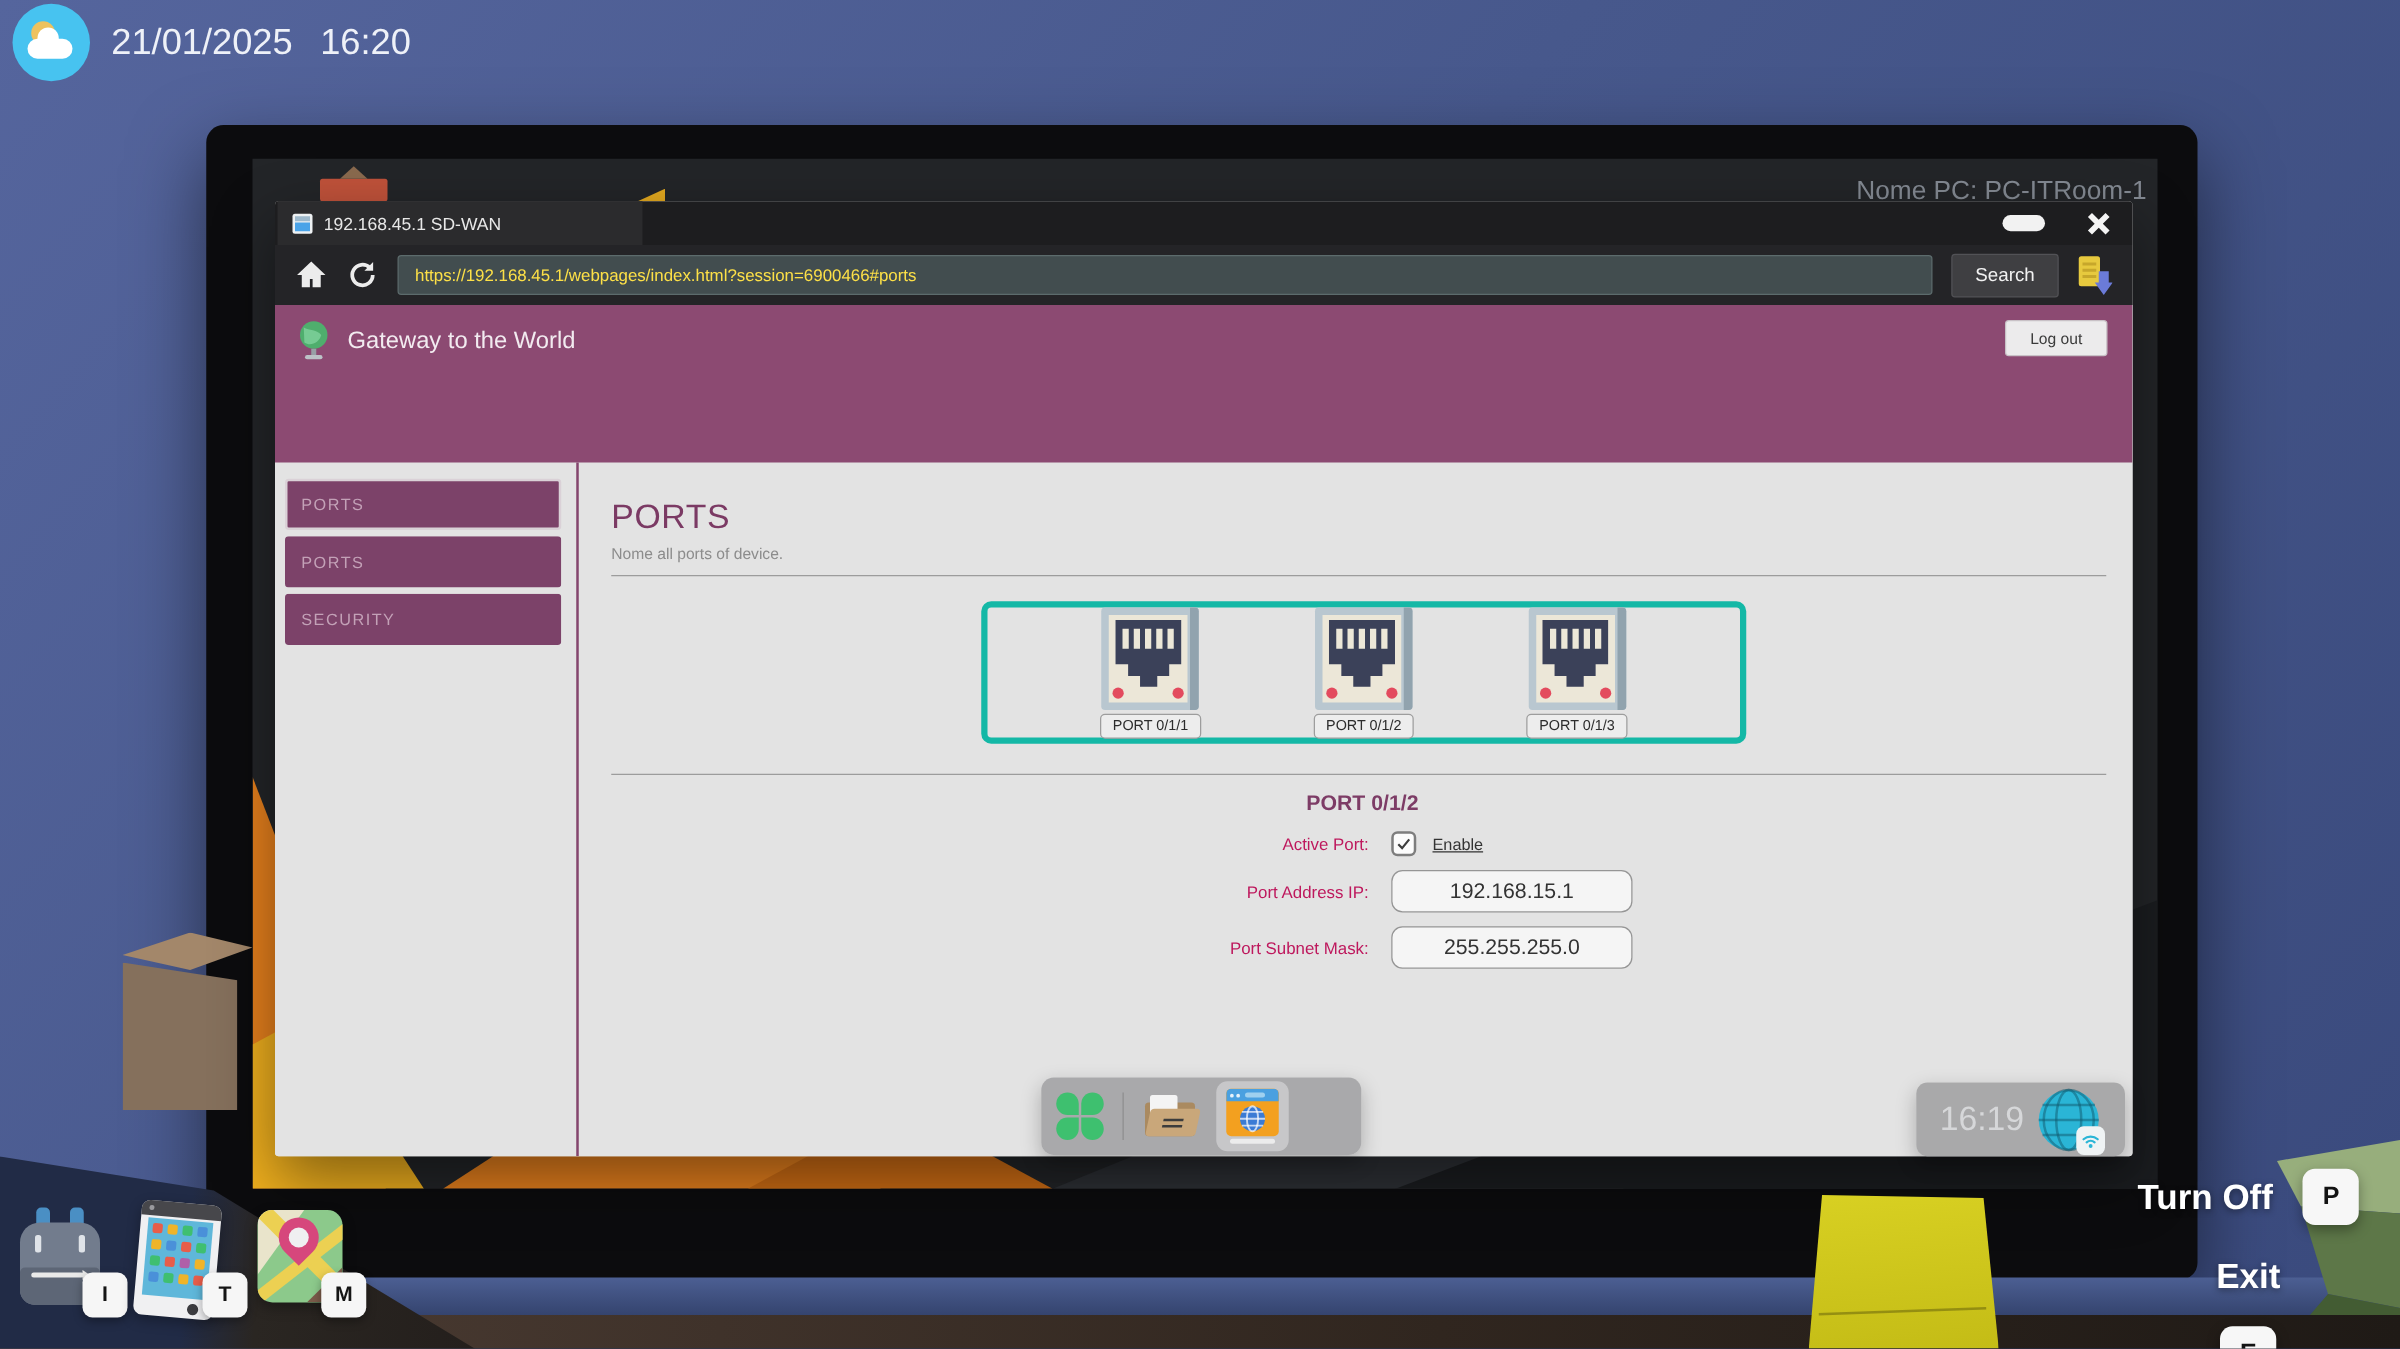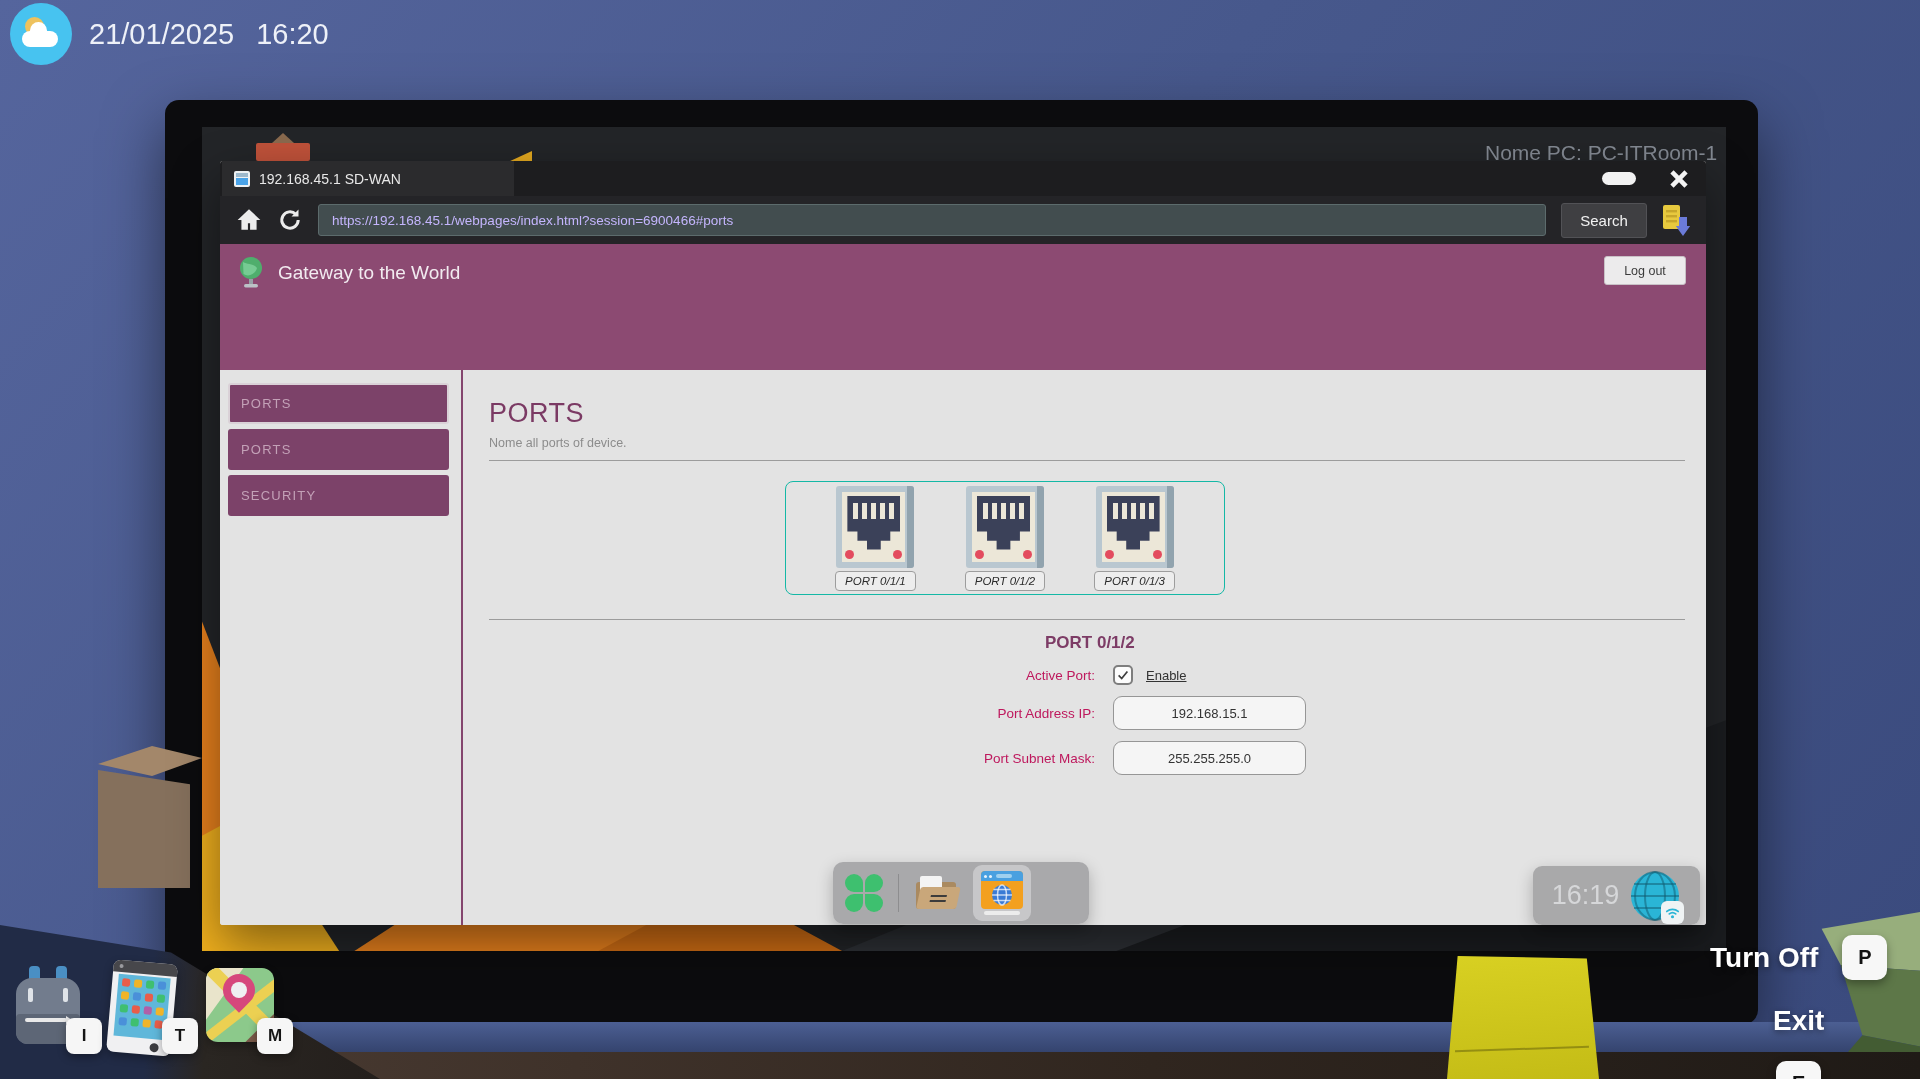--- a/index.html
+++ b/index.html
@@ -27,58 +27,58 @@
   .tab{margin-left:2px;width:292px;height:35px;background:#2b2b2d;display:flex;align-items:center;gap:9px;padding:0 12px;box-sizing:border-box;}
   .favicon{width:16px;height:16px;background:#eef1f3;border-radius:2px;position:relative;flex:0 0 auto;}
   .fav-top{position:absolute;left:2px;right:2px;top:2px;height:4px;background:#9eb9cc;}
   .fav-body{position:absolute;left:2px;right:2px;top:7px;bottom:2px;background:#4aa3e8;}
   .tab-title{font-size:14px;color:#e8e8e8;white-space:nowrap;}
   .sp{flex:1;}
   .win-min{width:34px;height:13px;border-radius:7px;background:#f2f2f2;margin-right:28px;}
   .win-close{width:30px;height:30px;margin-right:12px;display:flex;align-items:center;justify-content:center;}
   .navbar{height:48px;background:#242427;display:flex;align-items:center;gap:15px;padding:0 16px;flex:0 0 auto;}
   .nav-ico{width:26px;height:26px;flex:0 0 auto;display:flex;align-items:center;justify-content:center;}
-  .url-field{flex:1;height:32px;background:#424d4f;border:1px solid #5c6b6c;border-radius:3px;display:flex;align-items:center;padding:0 13px;color:#c4b5fd;font-size:13.5px;box-sizing:border-box;white-space:nowrap;overflow:hidden;}
+  .url-field{flex:1;height:32px;background:#424d4f;border:1px solid #5c6b6c;border-radius:3px;display:flex;align-items:center;padding:0 13px;color:#fde047;font-size:13.5px;box-sizing:border-box;white-space:nowrap;overflow:hidden;}
   .search-btn{width:84px;height:33px;background:#3f3f42;border:1px solid #525256;border-radius:3px;color:#f2f2f2;font-size:15px;display:flex;align-items:center;justify-content:center;flex:0 0 auto;}
   .bm-ico{width:28px;height:34px;flex:0 0 auto;}
   .viewport{flex:1;position:relative;background:#e3e3e3;border-radius:0 0 3px 3px;overflow:hidden;}
   .site-header{position:absolute;top:0;left:0;right:0;height:126px;background:#8c4a72;}
   .brand-row{position:absolute;left:16px;top:11px;display:flex;align-items:center;gap:12px;}
   .brand{font-size:19px;color:#f2ebf0;}
   .logout-btn{position:absolute;right:20px;top:12px;width:80px;height:27px;background:#ecebec;border:1px solid #c8c1c6;border-radius:3px;display:flex;align-items:center;justify-content:center;font-size:12.5px;color:#3b3b3b;}
   .site-body{position:absolute;top:126px;left:0;right:0;bottom:0;display:flex;}
   .sidebar{width:241px;flex:0 0 auto;border-right:2px solid #84456e;padding-top:13px;box-sizing:content-box;}
   .nav-btn{height:41px;margin:0 12px 5px 8px;background:#7c4269;border-radius:3px;border:2px solid transparent;display:flex;align-items:center;padding-left:11px;font-size:13px;letter-spacing:1.2px;color:#c3a1b7;box-sizing:border-box;}
   .nav-btn.hl{border-color:#dad1d7;}
   .main{flex:1;padding:28px 21px 0 26px;box-sizing:border-box;}
   .page-title{font-size:27px;color:#7b3a64;font-weight:500;letter-spacing:.5px;}
   .page-sub{font-size:12.5px;color:#8c8c8c;margin-top:7px;}
   .divider{height:1px;background:#9c9c9c;margin-top:10px;}
   .divider.d2{margin-top:24px;}
-  .ports-box{margin:20px 0 0 296px;width:440px;height:114px;border:1px solid #14b8a6;border-radius:8px;display:flex;align-items:center;justify-content:space-evenly;box-sizing:border-box;font-style:italic;}
+  .ports-box{margin:20px 0 0 296px;width:612px;height:114px;border:5px solid #14b8a6;border-radius:8px;display:flex;align-items:center;justify-content:space-evenly;box-sizing:border-box;}
   .port-cell{display:flex;flex-direction:column;align-items:center;}
   .port-jackicon{width:78px;height:82px;background:#b9c7d0;border-radius:3px;position:relative;}
   .port-jackicon::after{content:'';position:absolute;right:0;top:0;bottom:0;width:7px;background:#91a3ae;border-radius:0 3px 3px 0;}
   .pj-inner{position:absolute;left:6px;top:6px;right:9px;bottom:6px;background:#ece7d8;}
   .pj-dark{position:absolute;left:5px;top:4px;right:5px;bottom:4px;background:#3b4159;display:flex;justify-content:center;gap:4px;padding-top:7px;box-sizing:border-box;
     clip-path:polygon(0 0,100% 0,100% 58%,81% 58%,81% 73%,63% 73%,63% 87%,37% 87%,37% 73%,19% 73%,19% 58%,0 58%);}
   .pin{width:5px;height:16px;background:#ece7d8;}
   .pdot{position:absolute;bottom:3px;width:9px;height:9px;border-radius:50%;background:#e34b5e;}
   .pdot.l{left:3px;} .pdot.r{right:3px;}
   .port-label{margin-top:3px;padding:3px 9px;background:#ededed;border:1px solid #9d9d9d;border-radius:4px;font-size:11.5px;color:#2c2c2c;white-space:nowrap;}
   .detail-title{margin:13px 0 0 556px;font-size:17px;font-weight:bold;color:#7d3c66;}
   .frow{display:flex;align-items:center;margin:11px 0 0 330px;}
   .frow.first{margin-top:12px;}
   .flabel{width:276px;text-align:right;font-size:13.5px;color:#be185d;padding-right:6px;flex:0 0 auto;}
   .fctrl{margin-left:12px;display:flex;align-items:center;}
   .checkbox{width:20px;height:20px;background:#fcfcfc;border:2px solid #7e7e7e;border-radius:5px;display:flex;align-items:center;justify-content:center;box-sizing:border-box;}
   .checkbox svg{visibility:hidden;}
   .checkbox.checked svg{visibility:visible;}
   .enable-lbl{font-size:13px;color:#333;margin-left:13px;text-decoration:underline;}
-  .tinput{width:193px;height:23px;background:#f5f5f5;border:1px solid #969696;border-radius:9px;text-align:center;font-size:13px;color:#333;font-family:inherit;box-sizing:border-box;padding:16px;}
+  .tinput{width:193px;height:23px;background:#f5f5f5;border:1px solid #969696;border-radius:9px;text-align:center;font-size:17px;color:#333;font-family:inherit;box-sizing:border-box;padding:16px;}
   
   .dock{position:absolute;left:833px;top:862px;width:256px;height:62px;background:rgba(164,164,166,.92);border-radius:10px;display:flex;align-items:center;padding:0 12px;gap:15px;box-sizing:border-box;box-shadow:0 6px 16px rgba(0,0,0,.25);}
   .clover{width:38px;height:38px;display:grid;grid-template-columns:18px 18px;grid-template-rows:18px 18px;gap:2px;}
   .leaf{background:#3ec06f;}
   .leaf.tl{border-radius:50% 50% 0 50%;} .leaf.tr{border-radius:50% 50% 50% 0;}
   .leaf.bl{border-radius:50% 0 50% 50%;} .leaf.br{border-radius:0 50% 50% 50%;}
   .dock-div{width:1px;height:38px;background:#8d8d8f;}
   .folder{width:44px;height:38px;position:relative;}
   .f-back{position:absolute;left:2px;bottom:3px;width:40px;height:27px;background:#aa8a60;border-radius:3px;}
   .f-paper{position:absolute;left:6px;top:2px;width:22px;height:22px;background:#f4f4f4;border-radius:2px;}

